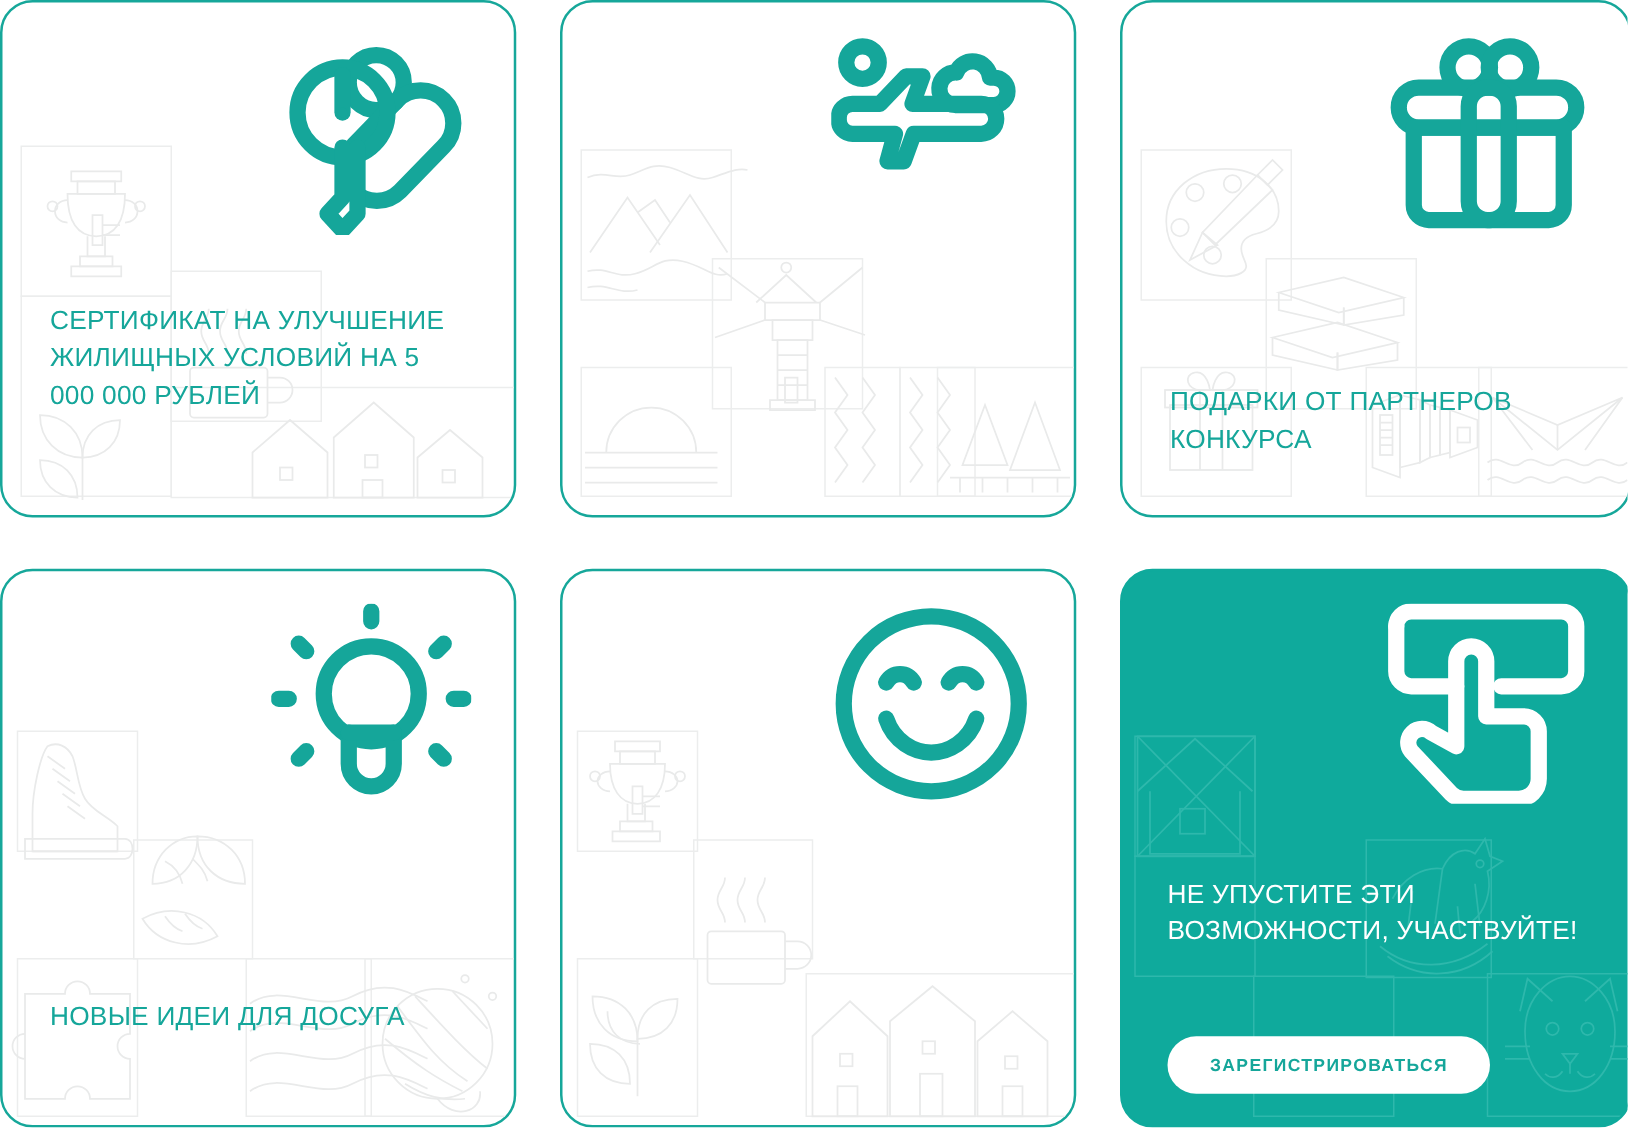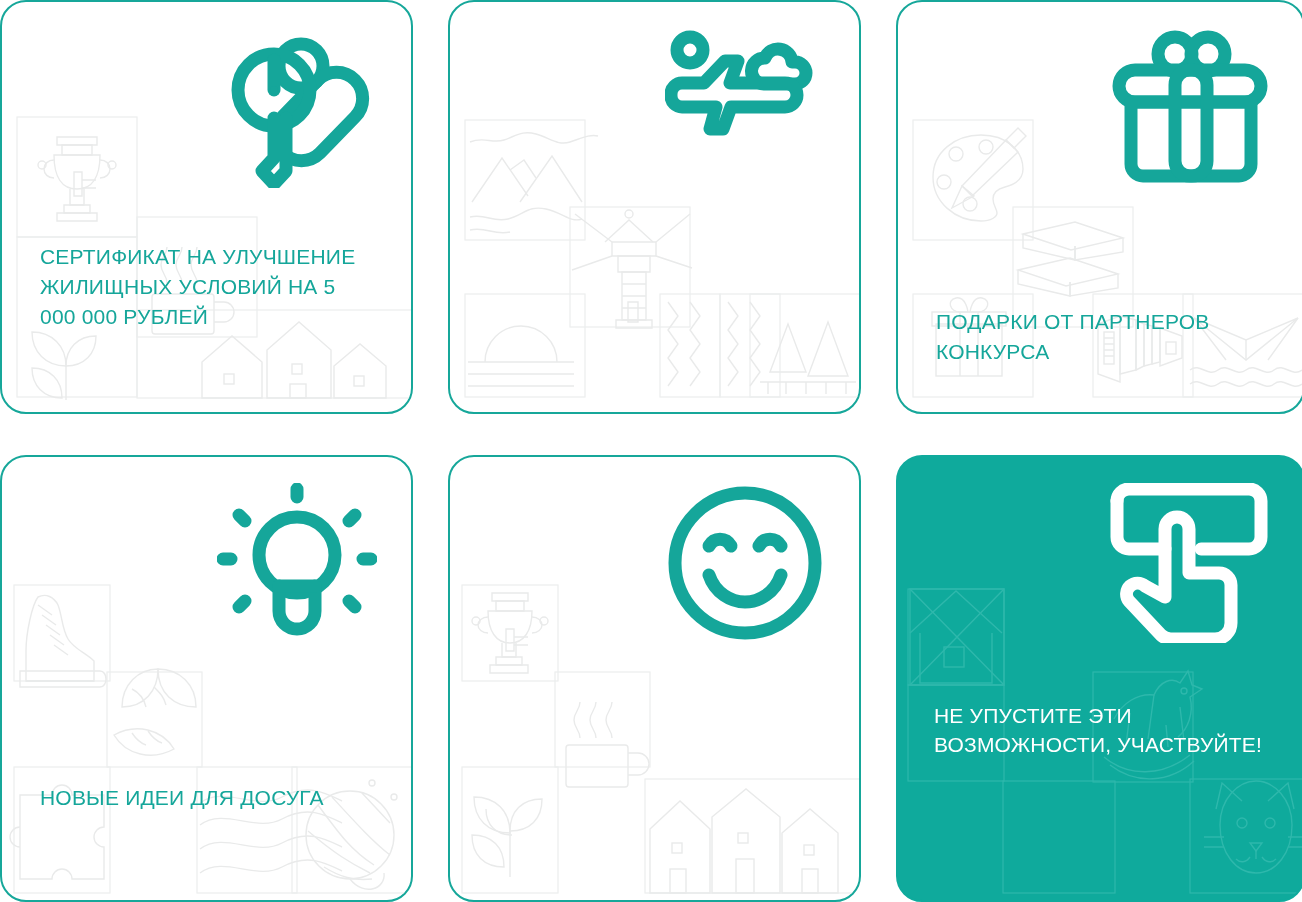--- a/index.html
+++ b/index.html
@@ -66,21 +66,21 @@
     font-size:21px;
     font-weight:normal;
     line-height:1.42;
     letter-spacing:0.2px;
     text-transform:uppercase;
     white-space:pre-line;
   }
   .c1 .label{top:240px;}
   .c2 .label{top:305px;}
   .c3 .label{top:305px;}
-  .c4 .label{top:326px;}
+  .c4 .label{top:342px;}
   .c5 .label{top:293px;}
 
   .cta .label{
     color:#ffffff;
     top:245px;
     left:36px;
     right:26px;
     line-height:1.38;
   }
   .cta-btn{
@@ -471,15 +471,16 @@
     <div class="hero">
       <svg viewBox="0 0 160 160">
         <g class="hs">
           <path d="M8 18a12 12 0 0 1 12-12h120a12 12 0 0 1 12 12v36a12 12 0 0 1-12 12H92"></path>
           <path d="M8 18v36a12 12 0 0 0 12 12h36"></path>
           <path d="M56 114v-68a12 12 0 0 1 24 0v44h30a12 12 0 0 1 12 12v38a16 16 0 0 1-16 16H62a14 14 0 0 1-10-4l-32-34a11 11 0 0 1 16-15z"></path>
         </g>
       </svg>
     </div>
     <div class="label">Не упустите эти возможности, участвуйте!</div>
+    <button class="cta-btn">Зарегистрироваться</button>
   </div>
 
 </div>
 
 </body></html>

